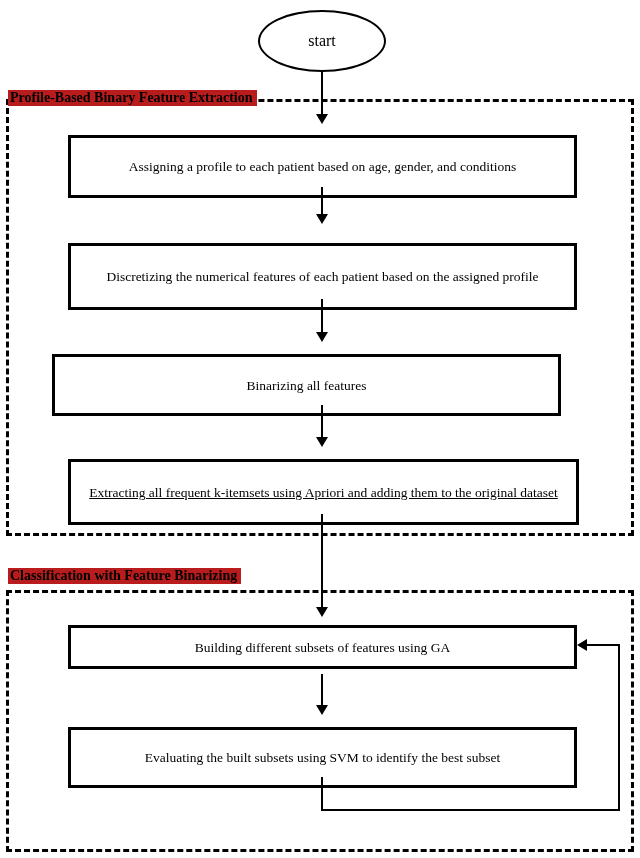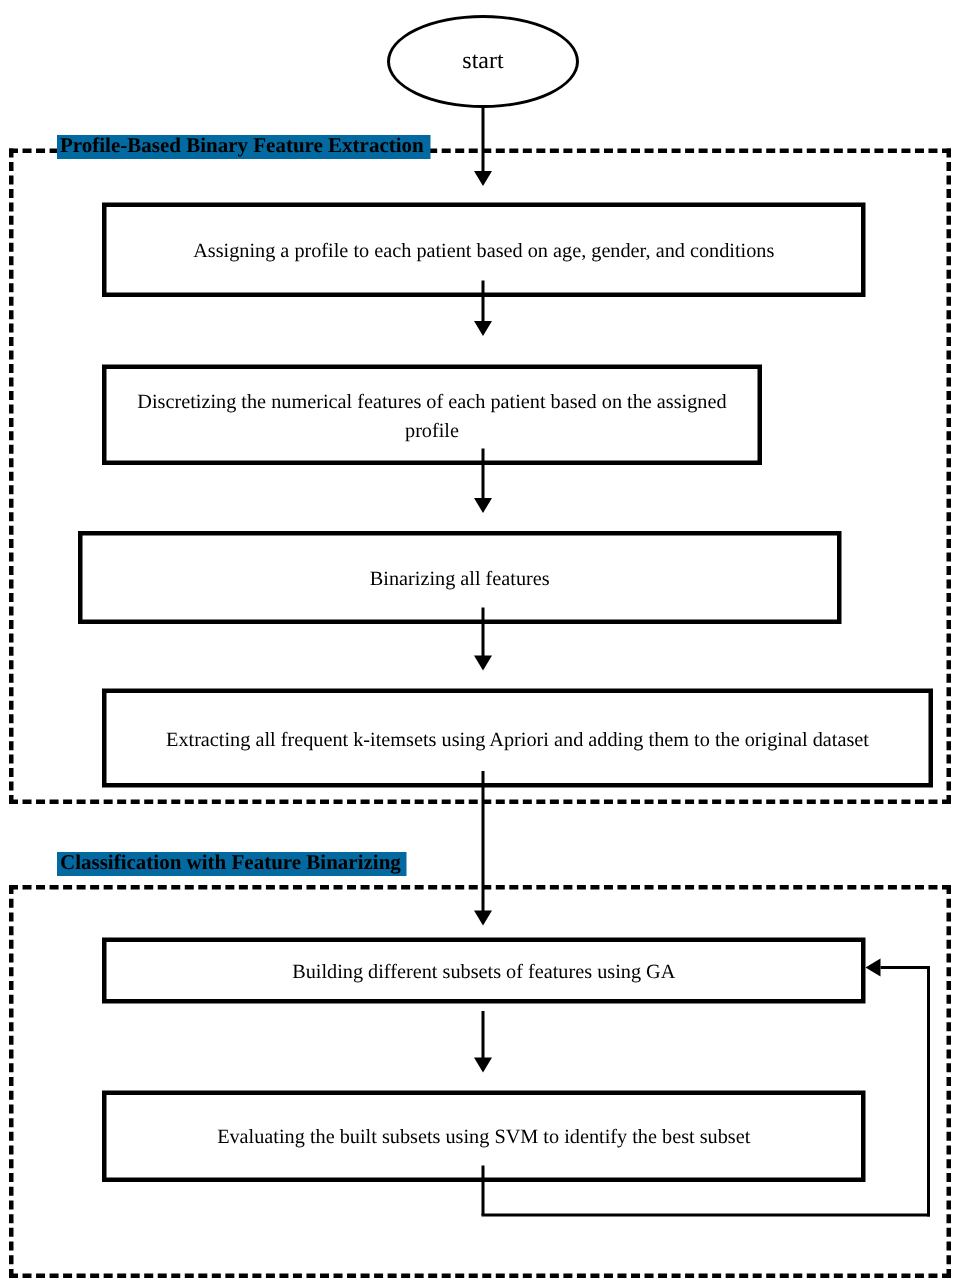--- a/index.html
+++ b/index.html
@@ -40,27 +40,26 @@
 
   
   .group {
     position: absolute;
     border: 3px dashed #000;
     background: transparent;
     box-sizing: border-box;
   }
   .group-title {
     position: absolute;
-    background: #0369a1;
+    background: #b91c1c;
     font-weight: bold;
     font-size: 14px;
     padding: 0 4px 0 2px;
     line-height: 16px;
     white-space: nowrap;
-    margin-left: 30px;
   }
 
   
   .process {
     position: absolute;
     border: 3px solid #000;
     background: #fff;
     box-sizing: border-box;
     display: flex;
     align-items: center;
@@ -115,35 +114,35 @@
   <div class="group" style="left:6px; top:99px; width:628px; height:437px;"></div>
   <div class="group-title" style="left:8px; top:90px;">Profile-Based Binary Feature Extraction</div>
 
   <div class="process" style="left:68px; top:124px; width:509px; height:63px;">
     <span>Assigning a profile to each patient based on age, gender, and conditions</span>
   </div>
 
   <div class="vline" style="left:321px; top:187px; height:35px;"></div>
   <div class="arrow-down" style="left:316px; top:214px;"></div>
 
-  <div class="process" style="left:68px; top:232px; width:440px; height:67px;">
+  <div class="process" style="left:68px; top:232px; width:509px; height:67px;">
     <span>Discretizing the numerical features of each patient based on the assigned profile</span>
   </div>
 
   <div class="vline" style="left:321px; top:299px; height:41px;"></div>
   <div class="arrow-down" style="left:316px; top:332px;"></div>
 
   <div class="process" style="left:52px; top:343px; width:509px; height:62px;">
     <span>Binarizing all features</span>
   </div>
 
   <div class="vline" style="left:321px; top:405px; height:40px;"></div>
   <div class="arrow-down" style="left:316px; top:437px;"></div>
 
-  <div class="process" style="left:68px; top:448px; width:554px; height:66px;">
+  <div class="process" style="left:68px; top:448px; width:511px; height:66px;text-decoration:underline;">
     <span>Extracting all frequent k-itemsets using Apriori and adding them to the original dataset</span>
   </div>
 
   <div class="vline" style="left:321px; top:514px; height:101px;"></div>
   <div class="arrow-down" style="left:316px; top:607px;"></div>
 
   <div class="group" style="left:6px; top:590px; width:628px; height:262px;"></div>
   <div class="group-title" style="left:8px; top:568px;">Classification with Feature Binarizing</div>
 
   <div class="process" style="left:68px; top:614px; width:509px; height:44px;">

